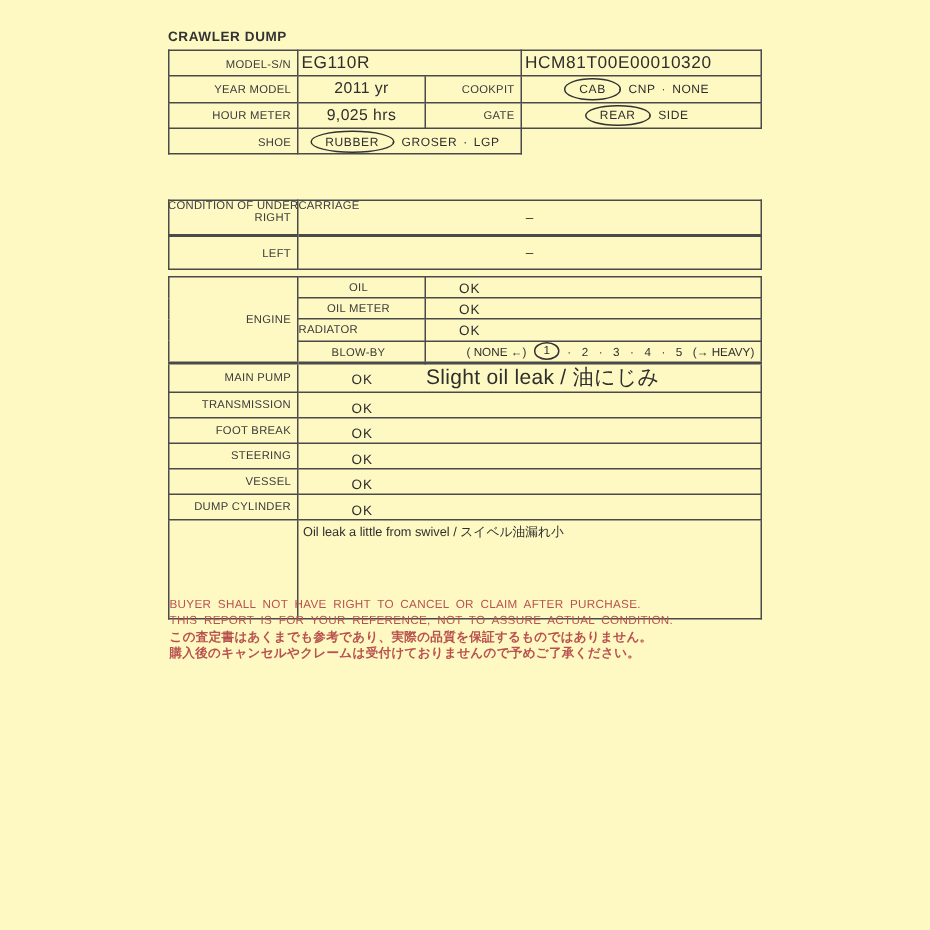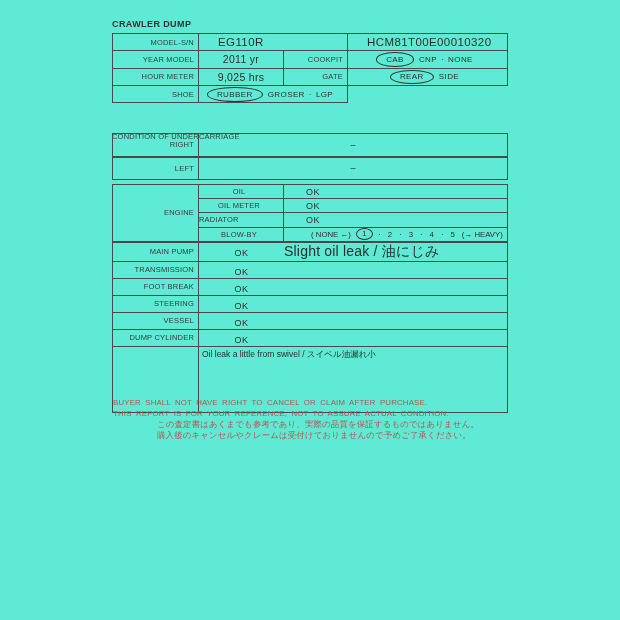--- a/index.html
+++ b/index.html
@@ -1,24 +1,24 @@
 <!DOCTYPE html>
 <html><head>
 <meta charset="utf-8">
 <style>
   html,body{margin:0;padding:0;background:#ffffff;}
-  #page{position:relative;width:620px;height:620px;background:#5eead4;overflow:hidden;
+  #page{position:relative;width:620px;height:620px;background:#fef9c3;overflow:hidden;
         font-family:"Liberation Sans","DejaVu Sans",sans-serif;color:#2e2e2e;}
   .abs{position:absolute;}
   #doc-title{left:112px;top:19px;font-size:9px;font-weight:bold;letter-spacing:0.4px;color:#333;}
   table{border-collapse:collapse;table-layout:fixed;position:absolute;}
   td{border:1px solid #4a4a4a;padding:0;font-size:8px;color:#2e2e2e;vertical-align:middle;
      overflow:hidden;white-space:nowrap;}
   .lbl{text-align:right;padding-right:4px;font-size:7.5px;color:#3a3a3a;letter-spacing:0.2px;}
-  .big{font-size:11.5px;letter-spacing:0.4px;padding-left:19px;text-align:left;}
+  .big{font-size:11.5px;letter-spacing:0.4px;padding-left:2px;text-align:left;}
   .ctr{text-align:center;}
   .val-md{font-size:10.5px;letter-spacing:0.3px;}
   .opts{font-size:8px;letter-spacing:0.4px;text-align:center;}
   .sep{margin:0 4px;color:#3a3a3a;}
   .circ{display:inline-block;border:1.4px solid #333;border-radius:50%;padding:1.5px 9px 2px;margin:-4px -6px;}
   .circ-n{display:inline-block;border:1.3px solid #333;border-radius:50%;padding:0px 5.5px 1px;margin:-3px -2px;}
   .ghost{border:none;background:transparent;}
   tr.thick td{border-top-width:2px;}
   #t1 td{height:16.3px;}
   #t2 td{height:21.5px;}
@@ -26,21 +26,21 @@
   .okcell{font-size:9px;letter-spacing:0.6px;padding-left:22px;text-align:left;}
   .okspan{display:inline-block;width:85px;text-align:center;font-size:9px;letter-spacing:0.6px;}
   .comment{font-size:14px;letter-spacing:0.2px;}
   .bb{display:flex;align-items:center;justify-content:space-between;padding:0 4px;font-size:7.8px;margin-left:23px;}
   .remark-cell{vertical-align:top;text-align:left;padding:2px 0 0 3px;font-size:8.5px;height:63px !important;
                white-space:normal;}
   .dash{font-size:9px;text-align:center;}
   #cond-title{left:112px;top:132px;font-size:7.5px;color:#3a3a3a;letter-spacing:0.2px;}
   #disclaimer{left:113px;top:398px;color:#b9524e;}
   #disclaimer .en{font-size:7.8px;line-height:10.6px;word-spacing:2px;letter-spacing:0.2px;}
-  #disclaimer .jp{font-size:8.4px;line-height:10.8px;font-weight:normal;letter-spacing:0.2px;margin-left:44px;}
+  #disclaimer .jp{font-size:8.4px;line-height:10.8px;font-weight:bold;letter-spacing:0.2px;}
 </style>
 </head>
 <body>
 
 <div id="page">
 
   <div class="abs" id="doc-title">CRAWLER DUMP</div>
 
   <table id="t1" style="left:112px;top:33px;width:395px;">
     <colgroup>

